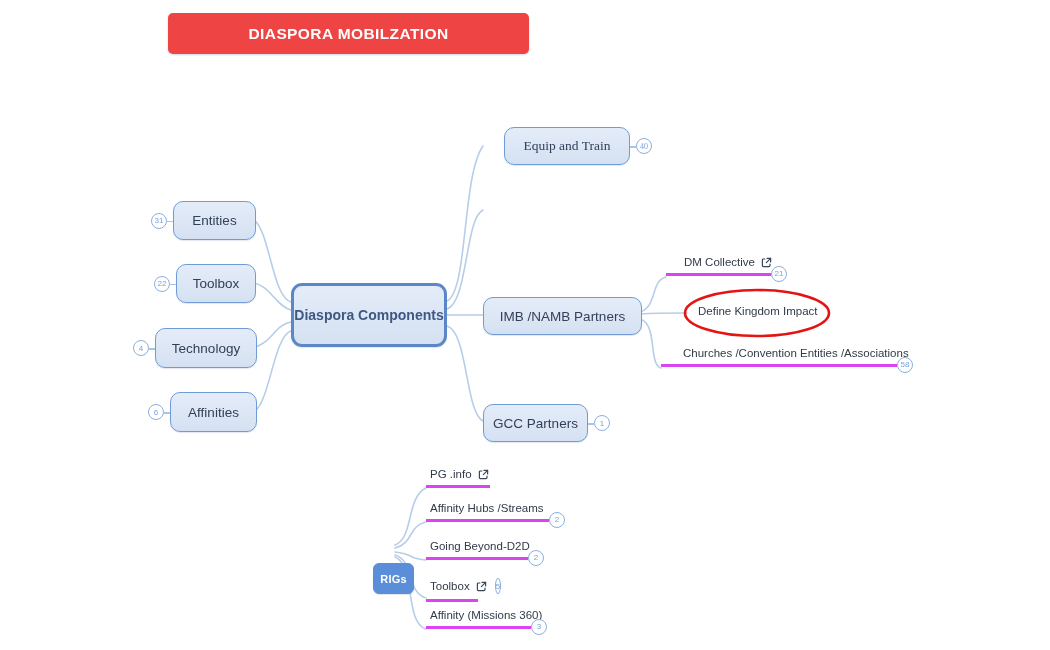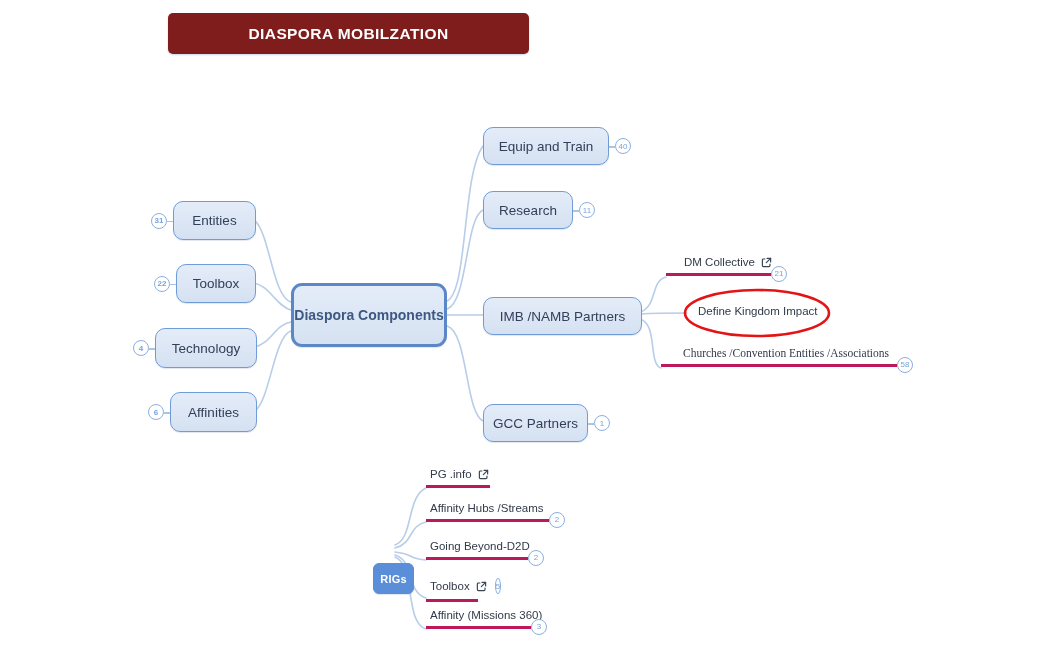--- a/index.html
+++ b/index.html
@@ -5,21 +5,21 @@
   html,body{margin:0;padding:0;background:#ffffff;}
   .stage{
     position:relative;width:1050px;height:650px;overflow:hidden;
     font-family:"Liberation Sans", sans-serif;background:#ffffff;
   }
   svg.layer{position:absolute;left:0;top:0;width:1050px;height:650px;pointer-events:none;}
 
   
   .banner{
     position:absolute;left:168px;top:13px;width:361px;height:41px;
-    background:#7f1d1d;border-radius:5px;box-shadow:0 1px 2px rgba(60,90,140,.25);
+    background:#ef4444;border-radius:5px;box-shadow:0 1px 2px rgba(60,90,140,.25);
     display:flex;align-items:center;justify-content:center;
     color:#ffffff;font-weight:bold;font-size:15.5px;letter-spacing:.4px;
   }
 
   
   .node{
     position:absolute;border-radius:10px;
     background:linear-gradient(#e4ecf8,#d5e1f2);
     border:1.5px solid #6f9cd6;
     display:flex;align-items:center;justify-content:center;
@@ -36,31 +36,31 @@
     color:#ffffff;font-weight:bold;font-size:11px;letter-spacing:.2px;
   }
 
   
   .node-badge{
     position:absolute;width:14px;height:14px;border-radius:50%;
     background:#ffffff;border:1px solid #8ab0e0;color:#79a3da;
     font-size:8px;display:flex;align-items:center;justify-content:center;
     top:50%;transform:translateY(-50%);
   }
-  .node-badge.side-left{left:-23px;font-weight:bold;}
+  .node-badge.side-left{left:-23px;}
   .node-badge.side-right{right:-23px;}
   .node-badge.side-left::after{
     content:"";position:absolute;left:100%;top:50%;width:7px;height:1.5px;background:#a9c5e6;
   }
   .node-badge.side-right::before{
     content:"";position:absolute;right:100%;top:50%;width:7px;height:1.5px;background:#a9c5e6;
   }
 
   
-  .leaf{position:absolute;border-bottom:3px solid #be185d;}
+  .leaf{position:absolute;border-bottom:3px solid #d946ef;}
   .leaf.no-line{border-bottom:none;}
   .leaf-row{
     display:flex;align-items:center;gap:6px;white-space:nowrap;
     color:#313a49;font-size:11.5px;padding:0 0 5px 4px;
   }
   .leaf-row.indent-lg{padding-left:18px;}
   .leaf-badge{
     position:absolute;width:14px;height:14px;border-radius:50%;
     background:#ffffff;border:1px solid #8ab0e0;color:#79a3da;
     font-size:8px;display:flex;align-items:center;justify-content:center;
@@ -109,27 +109,23 @@
   </div>
   <div class="node" style="left:170px;top:392px;width:85px;height:38px;">
     <span class="node-badge side-left">6</span>
     <span>Affinities</span>
   </div>
 
   <div class="node central" style="left:291px;top:283px;width:156px;height:64px;padding:0 0;box-sizing:border-box;">
     <span>Diaspora Components</span>
   </div>
 
-  <div class="node" style="left:483px;top:127px;width:124px;height:36px;">
+  <div class="node" style="left:504px;top:127px;width:124px;height:36px;font-family:Liberation Serif, serif;">
     <span>Equip and Train</span>
     <span class="node-badge side-right">40</span>
-  </div>
-  <div class="node" style="left:483px;top:191px;width:88px;height:36px;">
-    <span>Research</span>
-    <span class="node-badge side-right">11</span>
   </div>
   <div class="node" style="left:483px;top:297px;width:157px;height:36px;">
     <span>IMB /NAMB Partners</span>
   </div>
   <div class="node" style="left:483px;top:404px;width:103px;height:36px;">
     <span>GCC Partners</span>
     <span class="node-badge side-right">1</span>
   </div>
 
   <div class="leaf" style="left:666px;top:256px;width:105px;">
@@ -144,21 +140,21 @@
     <span class="leaf-badge">21</span>
   </div>
 
   <div class="leaf no-line" style="left:690px;top:305px;width:130px;">
     <div class="leaf-row" style="padding:0 0 0 8px;">
       <span>Define Kingdom Impact</span>
     </div>
   </div>
 
   <div class="leaf" style="left:661px;top:347px;width:236px;">
-    <div class="leaf-row indent-lg" style="padding-left:22px;font-family:Liberation Serif, serif;">
+    <div class="leaf-row indent-lg" style="padding-left:22px;">
       <span>Churches /Convention Entities /Associations</span>
     </div>
     <span class="leaf-badge">58</span>
   </div>
 
   <div class="node rigs" style="left:373px;top:535px;width:39px;height:29px;margin-top:28px;">
     <span>RIGs</span>
   </div>
 
   <div class="leaf" style="left:426px;top:468px;width:64px;">

